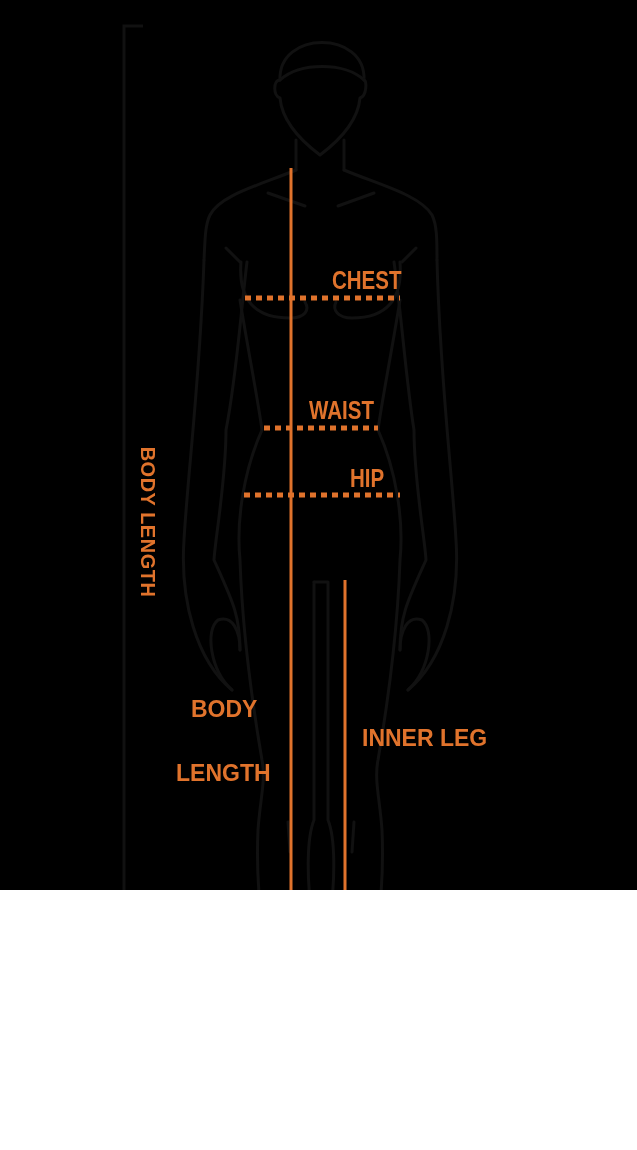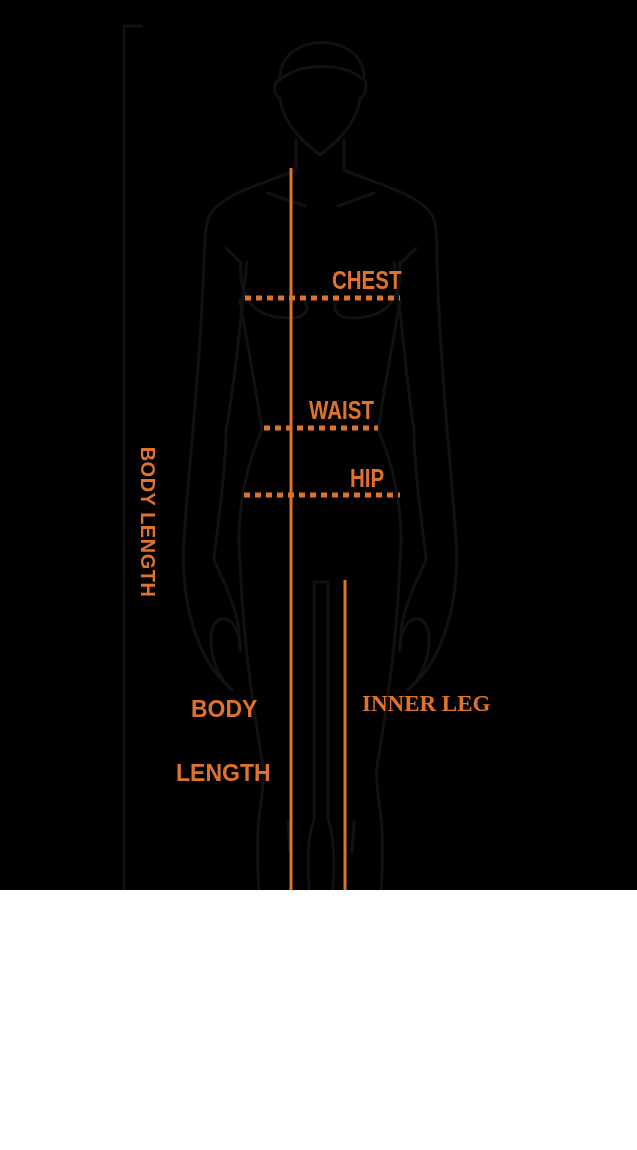--- a/index.html
+++ b/index.html
@@ -5,21 +5,21 @@
     html, body { margin: 0; padding: 0; background: #ffffff; }
     .canvas { position: relative; width: 637px; height: 890px; background: #000000; overflow: hidden; }
     svg.figure { position: absolute; left: 0; top: 0; }
     .lbl { position: absolute; color: #e0732c; font-family: "Liberation Sans", sans-serif; font-weight: bold; white-space: nowrap; line-height: 1; }
     .lbl-cond { font-family: "Liberation Sans", sans-serif; transform: scaleX(0.82); transform-origin: left center; font-size: 25px; letter-spacing: 0; }
     .chest { left: 332px; top: 268px; }
     .waist { left: 309px; top: 398px; }
     .hip { left: 350px; top: 466px; }
     .body-len-1 { left: 191px; top: 698px; font-size: 23px; }
     .body-len-2 { left: 176px; top: 727px; font-size: 23px; margin-top: 35px; }
-    .inner-leg { left: 362px; top: 692px; font-size: 23px; font-family: Liberation Serif, serif; }
+    .inner-leg { left: 362px; top: 727px; font-size: 23px; }
     .vertical { left: 148px; top: 522px; font-size: 20px; transform: translate(-50%, -50%) rotate(90deg); letter-spacing: 0.5px; }
   </style>
 </head>
 <body>
 
 <div class="canvas">
   <svg class="figure" width="637" height="1150" viewBox="0 0 637 1150">
 
     <g stroke="#111" stroke-width="3" fill="none">
       <path d="M143 26 L124 26 L124 1136 L143 1136"></path>

